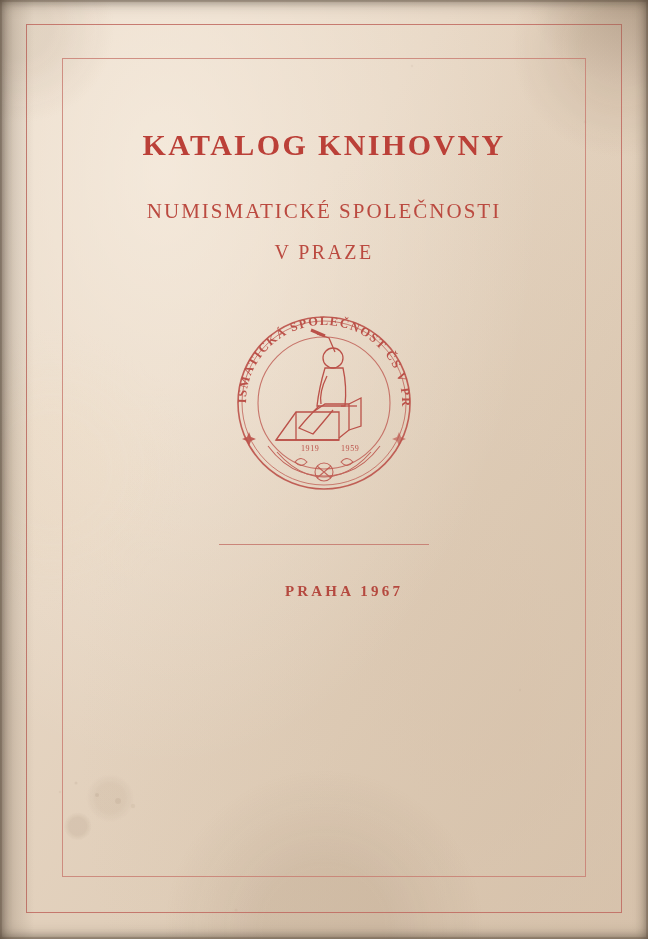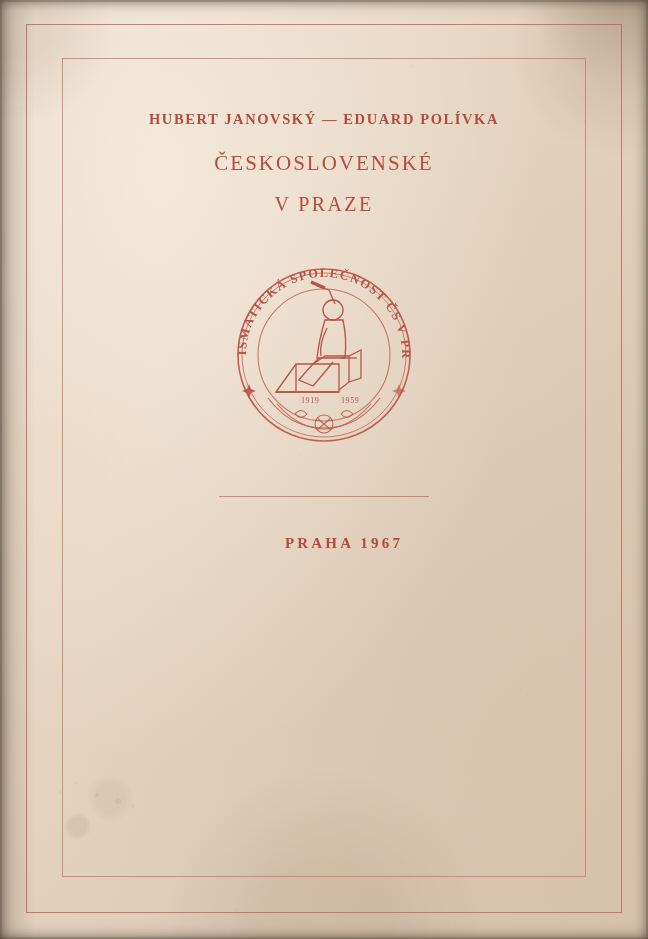--- a/index.html
+++ b/index.html
@@ -182,24 +182,24 @@
       <circle cx="520" cy="690" r="1.2" opacity="0.18"></circle>
       <circle cx="300" cy="455" r="1.1" opacity="0.16"></circle>
     </g>
   </svg>
 
   <div class="frame" id="frame-outer"></div>
   <div class="frame" id="frame-inner"></div>
 
   <div id="content">
 
-    <div id="authors">HUBERT JANOVSKÝ — EDUARD POLÍVKA</div>
-
-
-    <div class="subtitle" id="sub2">ČESKOSLOVENSKÉ</div>
+
+    <div id="title-main">KATALOG KNIHOVNY</div>
+
+    <div class="subtitle" id="sub1">NUMISMATICKÉ SPOLEČNOSTI</div>
     <div class="subtitle" id="sub3">V PRAZE</div>
 
     <div id="emblem-wrap">
       <svg viewBox="0 0 206 206" xmlns="http://www.w3.org/2000/svg">
         <defs>
           <path id="ringpath" d="M 103,103 m -78,0 a 78,78 0 1 1 156,0" fill="none"></path>
           <path id="ringpath2" d="M 103,103 m -78,0 a 78,78 0 1 0 156,0" fill="none"></path>
         </defs>
         <g stroke="#bb5149" fill="none">
           <circle cx="103" cy="103" r="86" stroke-width="1.6" opacity="0.9"></circle>

